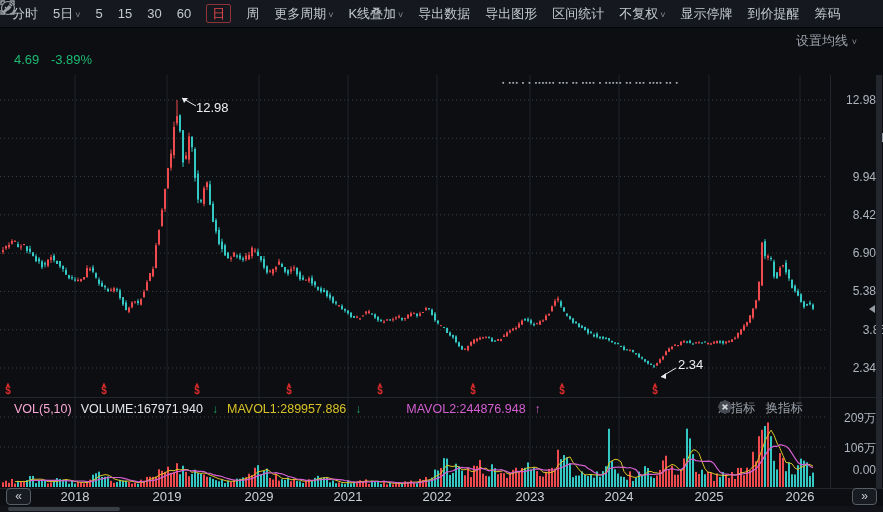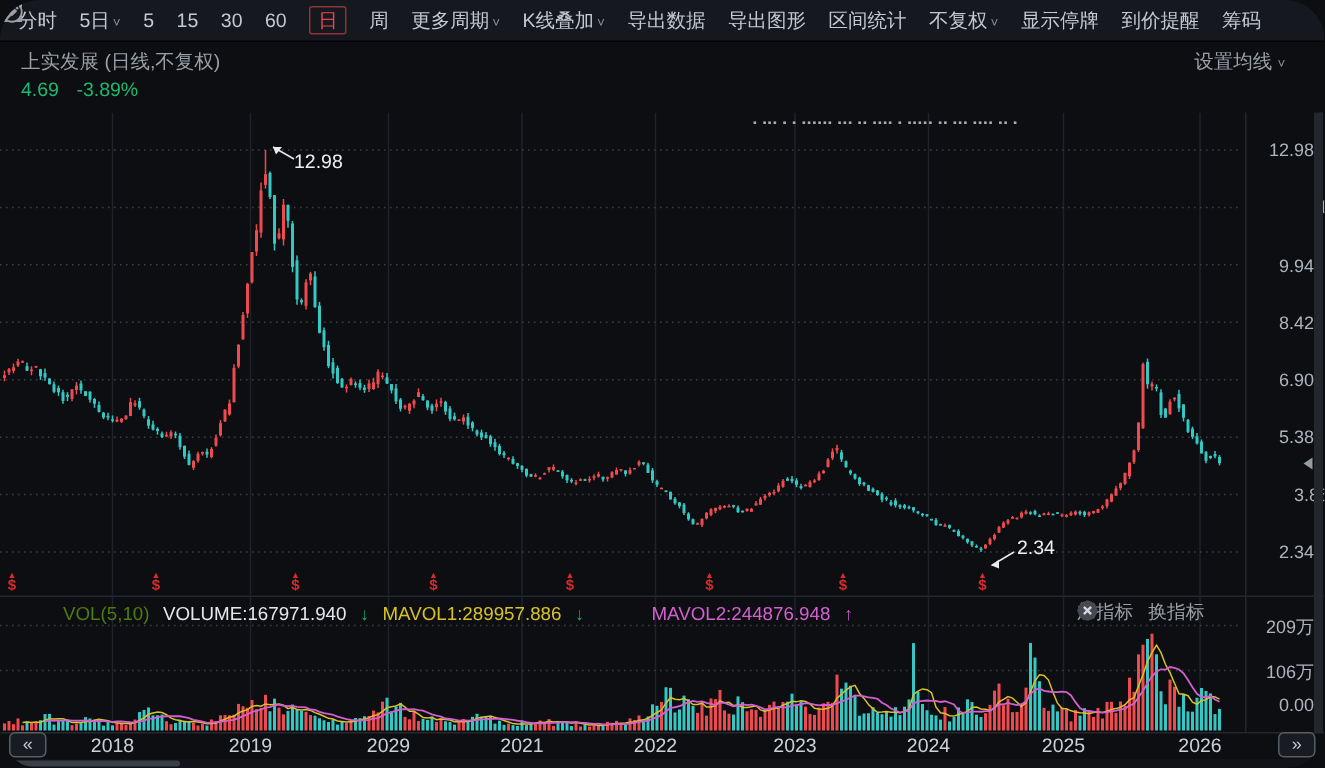--- a/index.html
+++ b/index.html
@@ -1,18 +1,18 @@
 <!DOCTYPE html>
 <html><head>
 <meta charset="utf-8">
 <style>
   * { margin:0; padding:0; box-sizing:border-box; }
   html,body { background:#0c0e12; }
   body { font-family:"Liberation Sans","DejaVu Sans",sans-serif; }
-  #app { position:relative; width:883px; height:512px; background:#0c0e12; overflow:hidden; color:#c8ccd4;border-radius:26px; }
+  #app { position:relative; width:883px; height:512px; background:#0c0e12; overflow:hidden; color:#c8ccd4; }
 
   
   .toolbar { position:absolute; left:0; top:0; width:883px; height:28px;
     background:#15181e; border-bottom:1px solid #04050a;
     display:flex; align-items:center; gap:15px; padding:0 12px; font-size:13px; }
   .tb-item { color:#c4c9d1; white-space:nowrap; cursor:pointer; flex:0 0 auto; }
   .tb-item .caret { font-size:9px; color:#8b9099; margin-left:2px; }
   .tb-item.active { color:#e5484d; border:1px solid #8f3338; border-radius:2px; padding:0 5px; line-height:17px; }
   .tb-icons { margin-left:auto; display:flex; align-items:center; gap:14px; }
   .tb-icons svg { display:block; }
@@ -40,21 +40,21 @@
 
   .annot { position:absolute; font-size:13px; color:#eceef1; }
 
   .div-marker { position:absolute; width:14px; text-align:center; color:#d92b2b; line-height:1; cursor:pointer; }
   .div-marker .tri { font-size:6px; display:block; transform:translateY(1px); }
   .div-marker .dollar { font-size:10px; font-weight:bold; display:block; }
 
   
   .vol-header { position:absolute; left:14px; top:400px; height:17px; display:flex; align-items:center; gap:9px;
     font-size:12.5px; white-space:nowrap; }
-  .vh-ind { color:#4d7c0f;margin-left:28px; }
+  .vh-ind { color:#f9a8d4; }
   .vh-volume { color:#e4e7eb; }
   .vh-mavol1 { color:#d9c227; }
   .vh-mavol2 { color:#d45fd0;margin-left:36px; }
   .arrow-dn { color:#1aa05f; font-size:12px; }
   .arrow-up { color:#d45fd0; font-size:12px; }
   .vol-header-right { position:absolute; right:60px; top:400px; height:17px; display:flex; align-items:center; gap:10px;
     font-size:12.5px; color:#9aa0a8; }
   .vol-header-right .txtbtn { cursor:pointer; }
 
   
@@ -115,21 +115,20 @@
         <svg width="15" height="15" viewBox="0 0 15 15" stroke="#9aa0a8" stroke-width="1.4" fill="none">
             <polyline points="1,5 1,1 5,1"></polyline>
             <polyline points="10,1 14,1 14,5"></polyline>
             <polyline points="14,10 14,14 10,14"></polyline>
             <polyline points="5,14 1,14 1,10"></polyline>
           </svg>
       </span>
     </div>
   </div>
 
-  <div class="subrow1">上实发展 (日线,不复权)</div>
   <div class="subrow1-right">
     <span>设置均线</span>
     <span class="caret">˅</span>
   </div>
   <div class="subrow2">
     <span>4.69</span>
     <span>-3.89%</span>
   </div>
 
   <div class="price-pane">

